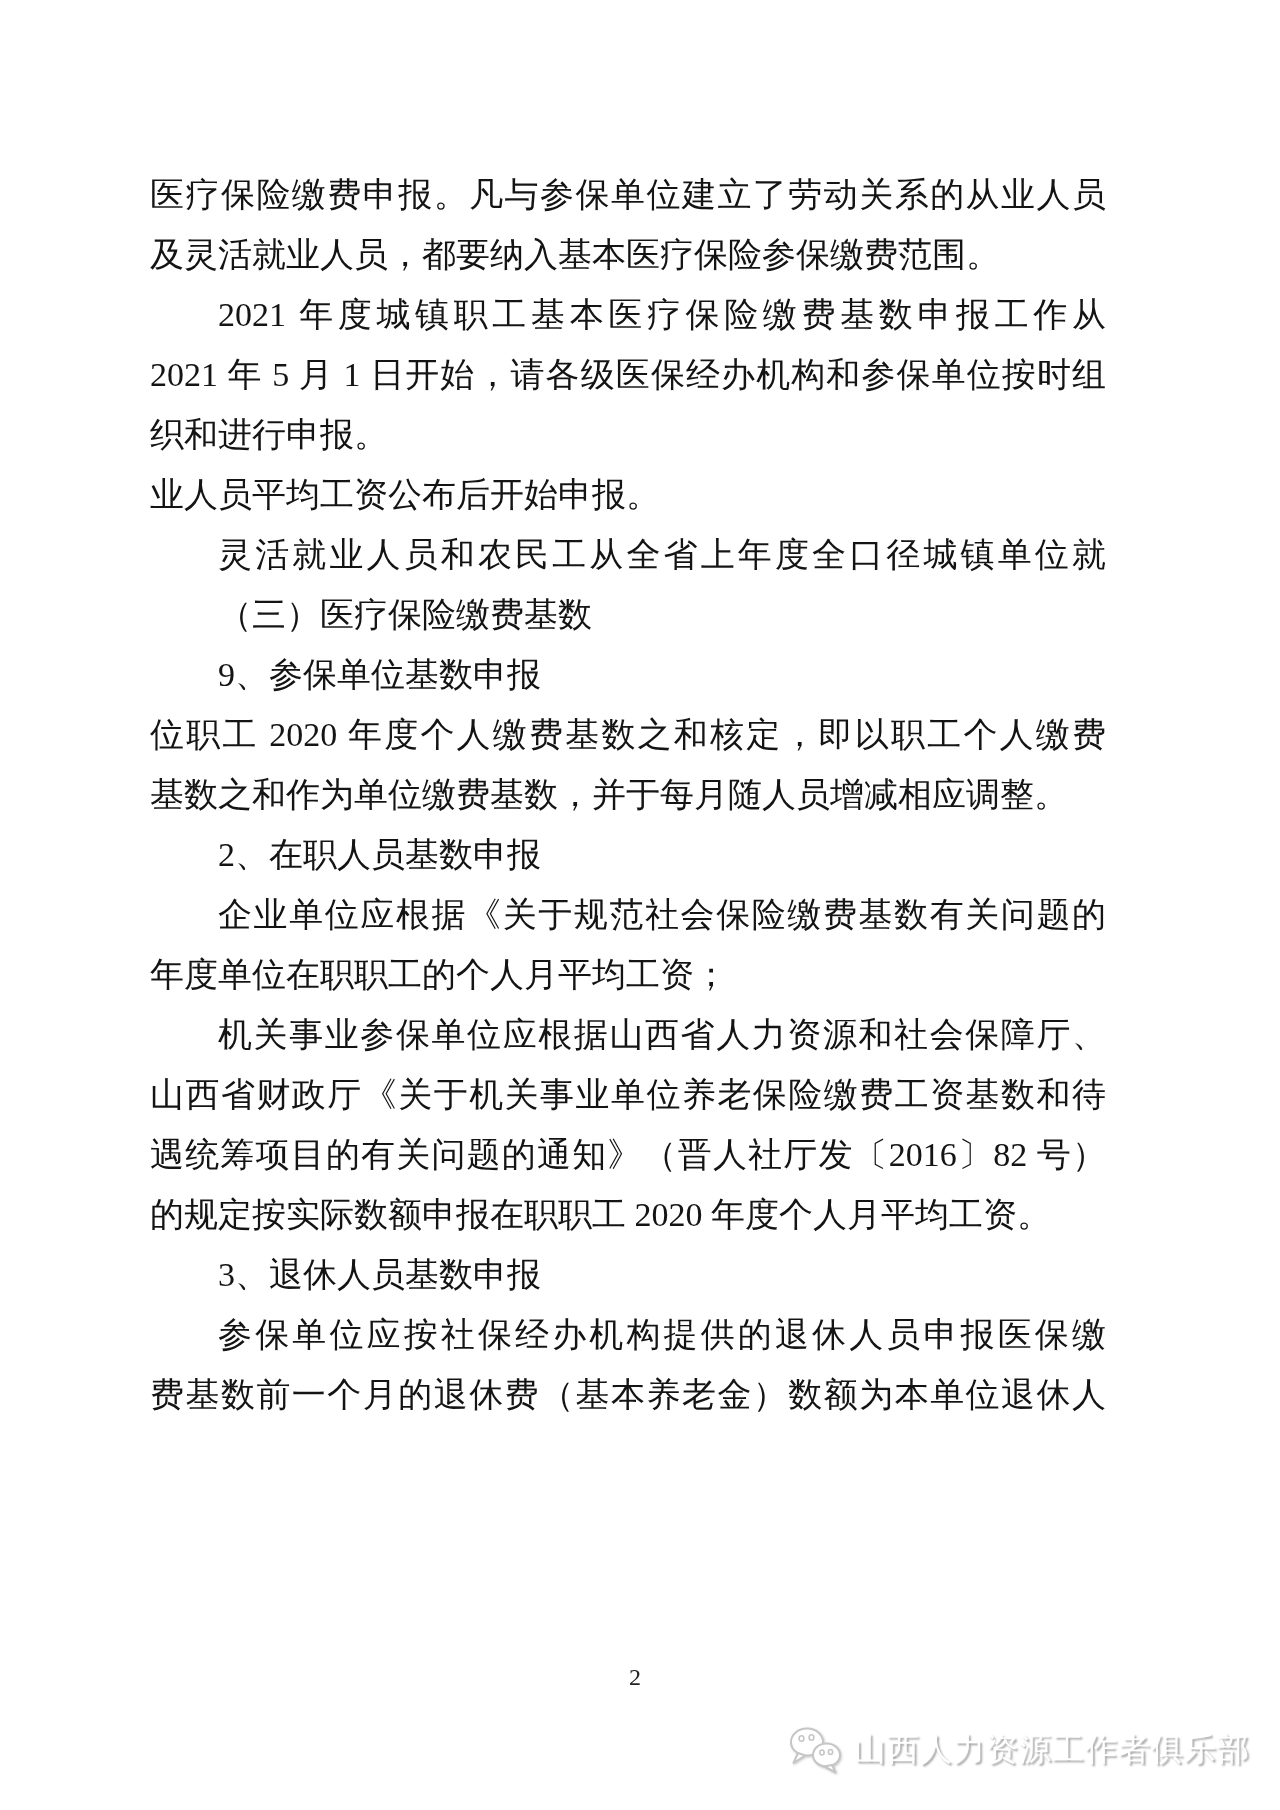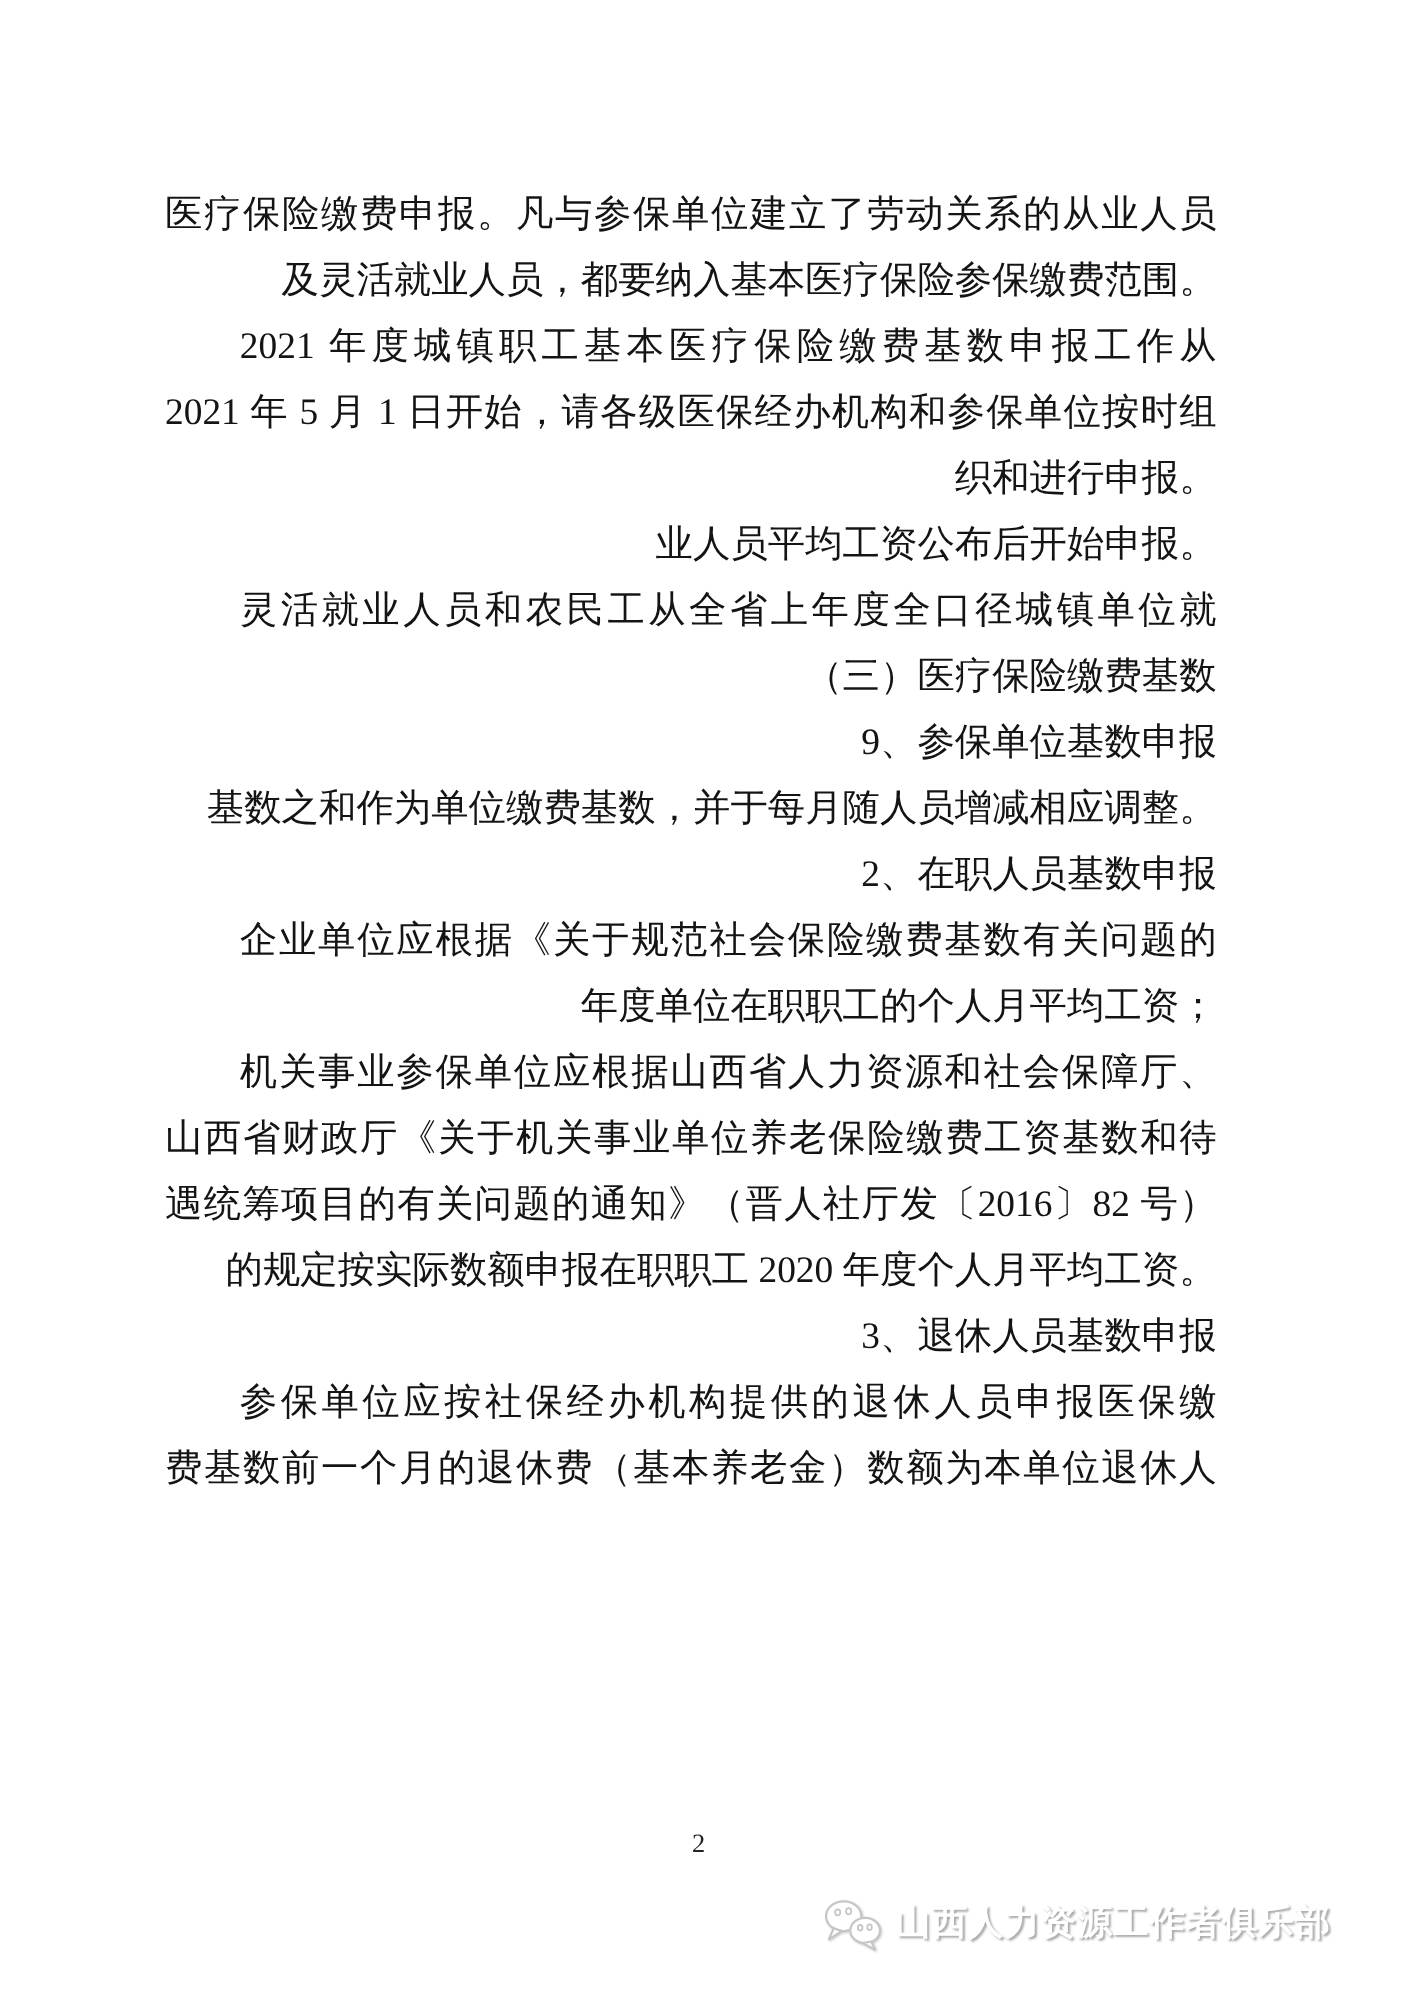--- a/index.html
+++ b/index.html
@@ -18,21 +18,21 @@
     position: absolute;
     left: 150px;
     top: 165px;
     width: 956px;
   }
   .line {
     height: 60px;
     line-height: 60px;
     font-size: 34px;
     color: #141414;
-    text-align: right;
+    text-align: left;
     font-family: "Liberation Serif", serif;
   }
   .line.justify {
     text-align: justify;
     text-align-last: justify;
   }
   .line.indent {
     padding-left: 68px;
   }
   .page-number {
@@ -40,25 +40,25 @@
     left: 600px;
     top: 1664px;
     width: 70px;
     text-align: center;
     font-size: 24px;
     color: #222222;
     font-family: "Liberation Serif", serif;
   }
   .watermark {
     position: absolute;
-    left: 748px;
+    left: 788px;
     top: 1726px;
     display: flex;
+    align-items: center;
     gap: 8px;
-    font-weight: bold;
   }
   .watermark-text {
     font-size: 32px;
     letter-spacing: 1px;
     font-family: "Liberation Sans", sans-serif;
     color: #ffffff;
     text-shadow: 2px 2px 2px #a8a8a8;
     white-space: nowrap;
   }
   .wechat-icon {
@@ -75,20 +75,21 @@
   <div class="doc-body">
       <div class="line justify">医疗保险缴费申报。凡与参保单位建立了劳动关系的从业人员</div>
       <div class="line">及灵活就业人员，都要纳入基本医疗保险参保缴费范围。</div>
       <div class="line indent justify">2021 年度城镇职工基本医疗保险缴费基数申报工作从</div>
       <div class="line justify">2021 年 5 月 1 日开始，请各级医保经办机构和参保单位按时组</div>
       <div class="line">织和进行申报。</div>
       <div class="line">业人员平均工资公布后开始申报。</div>
       <div class="line indent justify">灵活就业人员和农民工从全省上年度全口径城镇单位就</div>
       <div class="line indent">（三）医疗保险缴费基数</div>
       <div class="line indent">9、参保单位基数申报</div>
+      <div class="line justify">位职工 2020 年度个人缴费基数之和核定，即以职工个人缴费</div>
       <div class="line">基数之和作为单位缴费基数，并于每月随人员增减相应调整。</div>
       <div class="line indent">2、在职人员基数申报</div>
       <div class="line indent justify">企业单位应根据《关于规范社会保险缴费基数有关问题的</div>
       <div class="line">年度单位在职职工的个人月平均工资；</div>
       <div class="line indent justify">机关事业参保单位应根据山西省人力资源和社会保障厅、</div>
       <div class="line justify">山西省财政厅《关于机关事业单位养老保险缴费工资基数和待</div>
       <div class="line justify">遇统筹项目的有关问题的通知》（晋人社厅发〔2016〕82 号）</div>
       <div class="line">的规定按实际数额申报在职职工 2020 年度个人月平均工资。</div>
       <div class="line indent">3、退休人员基数申报</div>
       <div class="line indent justify">参保单位应按社保经办机构提供的退休人员申报医保缴</div>

